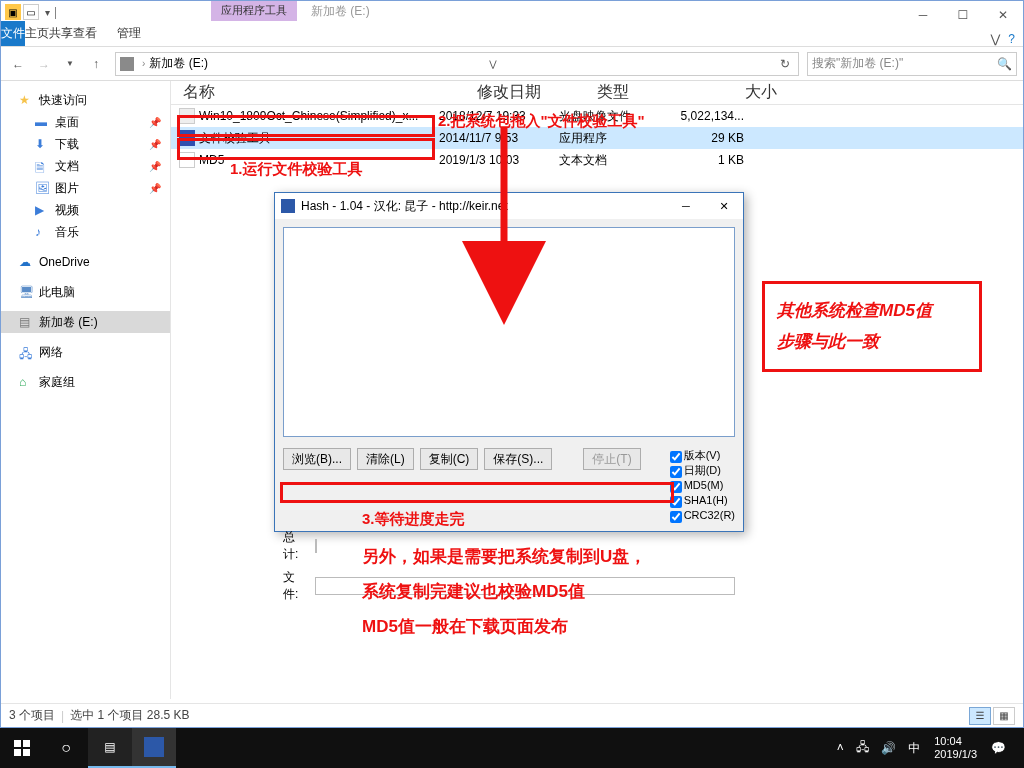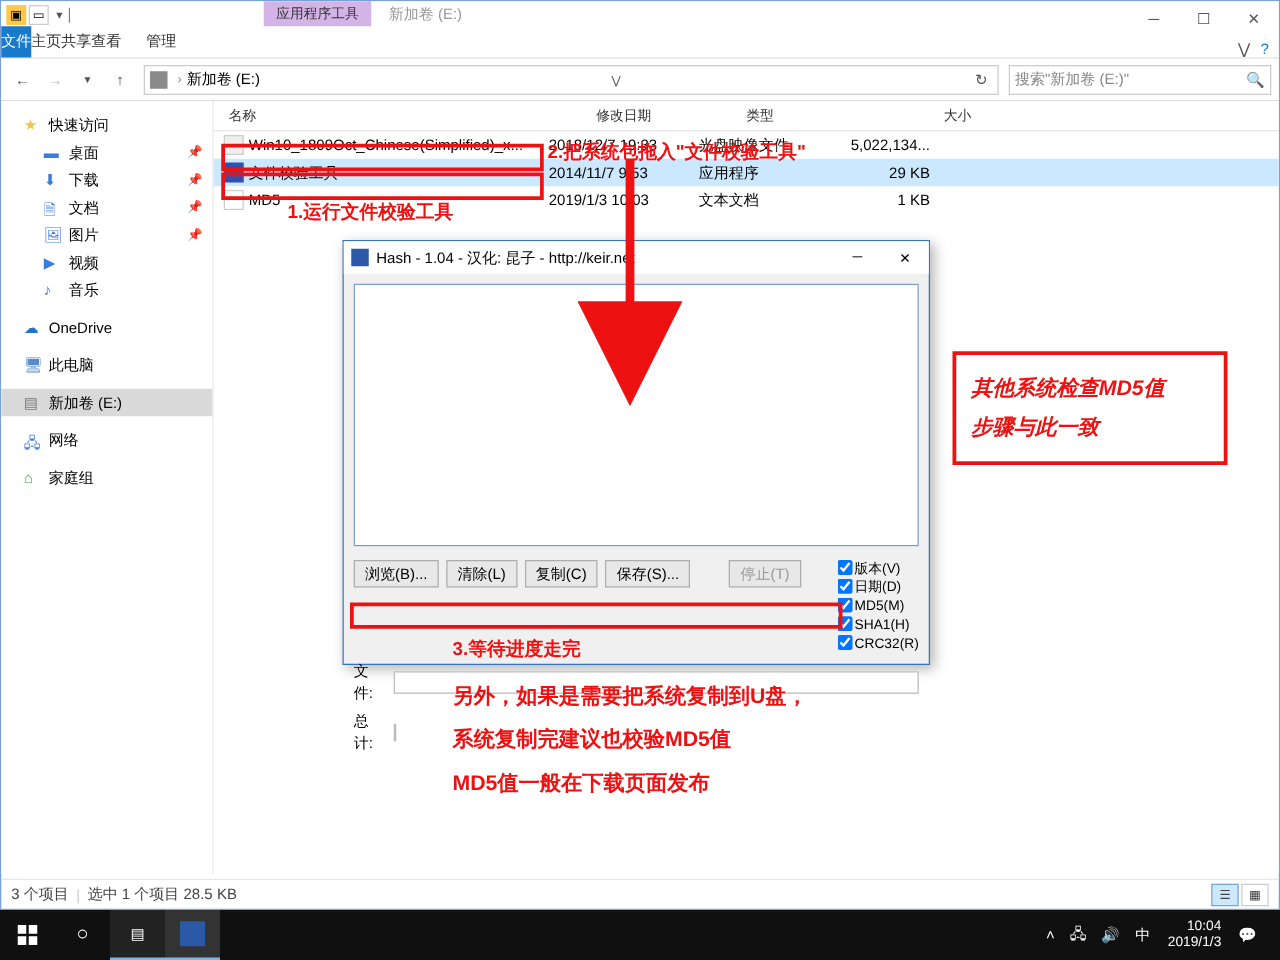--- a/index.html
+++ b/index.html
@@ -36,21 +36,21 @@
 .sidebar .item { height:22px; display:flex; align-items:center; padding-left:18px; gap:6px; font-size:12px; }
 .sidebar .item.sel { background:#d9d9d9; }
 .sidebar .sub { padding-left:34px; }
 .sidebar .ico { width:14px; height:14px; display:inline-block; }
 .sidebar .pin { margin-left:auto; margin-right:8px; font-size:10px; color:#555; }
 .ic-star{color:#f6c34b;} .ic-desk{color:#3c7dd9;} .ic-dl{color:#3c7dd9;} .ic-doc{color:#3c7dd9;} .ic-pic{color:#3c7dd9;} .ic-vid{color:#3c7dd9;} .ic-mus{color:#3c7dd9;}
 .ic-cloud{color:#2272c9;} .ic-pc{color:#5a8cc8;} .ic-drv{color:#7a7a7a;} .ic-net{color:#3c7dd9;} .ic-home{color:#2faa5b;}
 .sidebar .gap{height:8px;}
 
 .filepane { flex:1; background:#fff; position:relative; }
-.cols { height:24px; border-bottom:1px solid #e5e5e5; display:flex; padding-left:8px; color:#333; font-size:11px; }
+.cols { height:24px; border-bottom:1px solid #e5e5e5; display:flex; padding-left:8px; color:#333; font-size:16px; }
 .cols div { display:flex; align-items:center; border-right:1px solid transparent; padding-left:4px; }
 .c1{width:260px;} .c2{width:120px;margin-left:34px;} .c3{width:115px;} .c4{width:80px; justify-content:flex-end; padding-right:10px;}
 .rows { }
 .row { height:22px; display:flex; align-items:center; padding-left:8px; font-size:12px; }
 .row.sel { background:#cce8ff; }
 .row .fi { width:16px; height:16px; margin-right:4px; display:inline-flex; align-items:center; justify-content:center; font-size:10px; }
 .fi.iso{background:#eee;border:1px solid #ccc;} .fi.exe{background:#3050b0;color:#fff;} .fi.txt{background:#fff;border:1px solid #ccc;}
 .row .n{width:240px; overflow:hidden; white-space:nowrap; text-overflow:ellipsis;} .row .d{width:120px;} .row .t{width:115px;} .row .s{width:70px; text-align:right;}
 
 
@@ -65,21 +65,21 @@
 .hash .tb .hico { width:14px; height:14px; background:#2c58a8; margin-right:6px; }
 .hash .tb .ttl { font-size:12px; }
 .hash .tb .ctl { margin-left:auto; display:flex; }
 .hash .tb .ctl span { width:38px; height:24px; display:flex; align-items:center; justify-content:center; font-size:11px; }
 .hash .body { padding:8px; }
 .hash textarea { width:100%; height:210px; border:1px solid #7a9ecb; background:#fff; resize:none; font-size:12px; padding:4px; }
 .hash .btns { display:flex; gap:6px; margin-top:8px; align-items:flex-start; }
 .hash button { height:22px; padding:0 8px; font-size:12px; background:#e8e8e8; border:1px solid #adadad; }
 .hash button:disabled{ color:#999;margin-left:25px; }
 .hash .checks { margin-left:auto; font-size:11px; line-height:15px; }
-.hash .checks label { display:flex; align-items:flex-start; gap:2px; }
+.hash .checks label { display:flex; align-items:flex-end; gap:2px; }
 .hash .checks input{width:12px;height:12px;}
 .hash .fr { margin-top:6px; font-size:12px; display:flex; align-items:center; gap:6px; }
 .hash .fr .lbl { width:26px; }
 .hash .fr .box { flex:1; height:18px; border:1px solid #bbb; background:#fff; }
 .hash .prog { height:14px; border:1px solid #bbb; background:#fff; }
 
 
 .anno { position:absolute; color:#e11; font-weight:bold; font-size:15px; }
 .redbox { position:absolute; border:3px solid #e11; }
 .arrow { position:absolute; }
@@ -88,21 +88,21 @@
 
 
 .taskbar { position:absolute; bottom:0; left:0; width:1024px; height:40px; background:#101010; display:flex; align-items:center; color:#fff; }
 .taskbar .tbtn { width:44px; height:40px; display:flex; align-items:center; justify-content:center; }
 .taskbar .start svg{width:16px;height:16px;}
 .taskbar .cort { font-size:16px; }
 .taskbar .app { border-bottom:2px solid #76b9ed; }
 .taskbar .app.active { background:#333; }
 .taskbar .tray { margin-left:auto; display:flex; align-items:center; height:40px; }
 .taskbar .tray span { padding:0 6px; font-size:12px; }
-.taskbar .clock { font-size:11px; text-align:right; line-height:1.2; padding:0 8px; }
+.taskbar .clock { font-size:11px; text-align:left; line-height:1.2; padding:0 8px; }
 </style>
 </head>
 <body>
 
 <div class="explorer">
   <div class="quickbar">
     <span class="qa">▣</span>
     <span class="qa" style="background:#fff;border:1px solid #ccc;">▭</span>
     <span class="drop">▾ │</span>
   </div>
@@ -283,26 +283,26 @@
             <input type="checkbox" checked="" style="">
             <span>SHA1(H)</span>
           </label>
         <label>
             <input type="checkbox" checked="" style="">
             <span>CRC32(R)</span>
           </label>
       </div>
     </div>
     <div class="fr">
+      <span class="lbl">总计:</span>
+      <div class="prog"></div>
+    </div>
+    <div class="fr">
       <span class="lbl">文件:</span>
       <div class="box"></div>
-    </div>
-    <div class="fr">
-      <span class="lbl">总计:</span>
-      <div class="prog"></div>
     </div>
   </div>
 </div>
 
 <div class="redbox" style="top:115px;left:177px;width:258px;height:22px;"></div>
 <div class="redbox" style="top:138px;left:177px;width:258px;height:22px;"></div>
 <div class="redbox" style="top:482px;left:280px;width:394px;height:21px;"></div>
 <div class="anno" style="top:160px;left:230px;">1.运行文件校验工具</div>
 <div class="anno" style="top:112px;left:438px;">2.把系统包拖入"文件校验工具"</div>
 <div class="anno" style="top:510px;left:362px;">3.等待进度走完</div>

